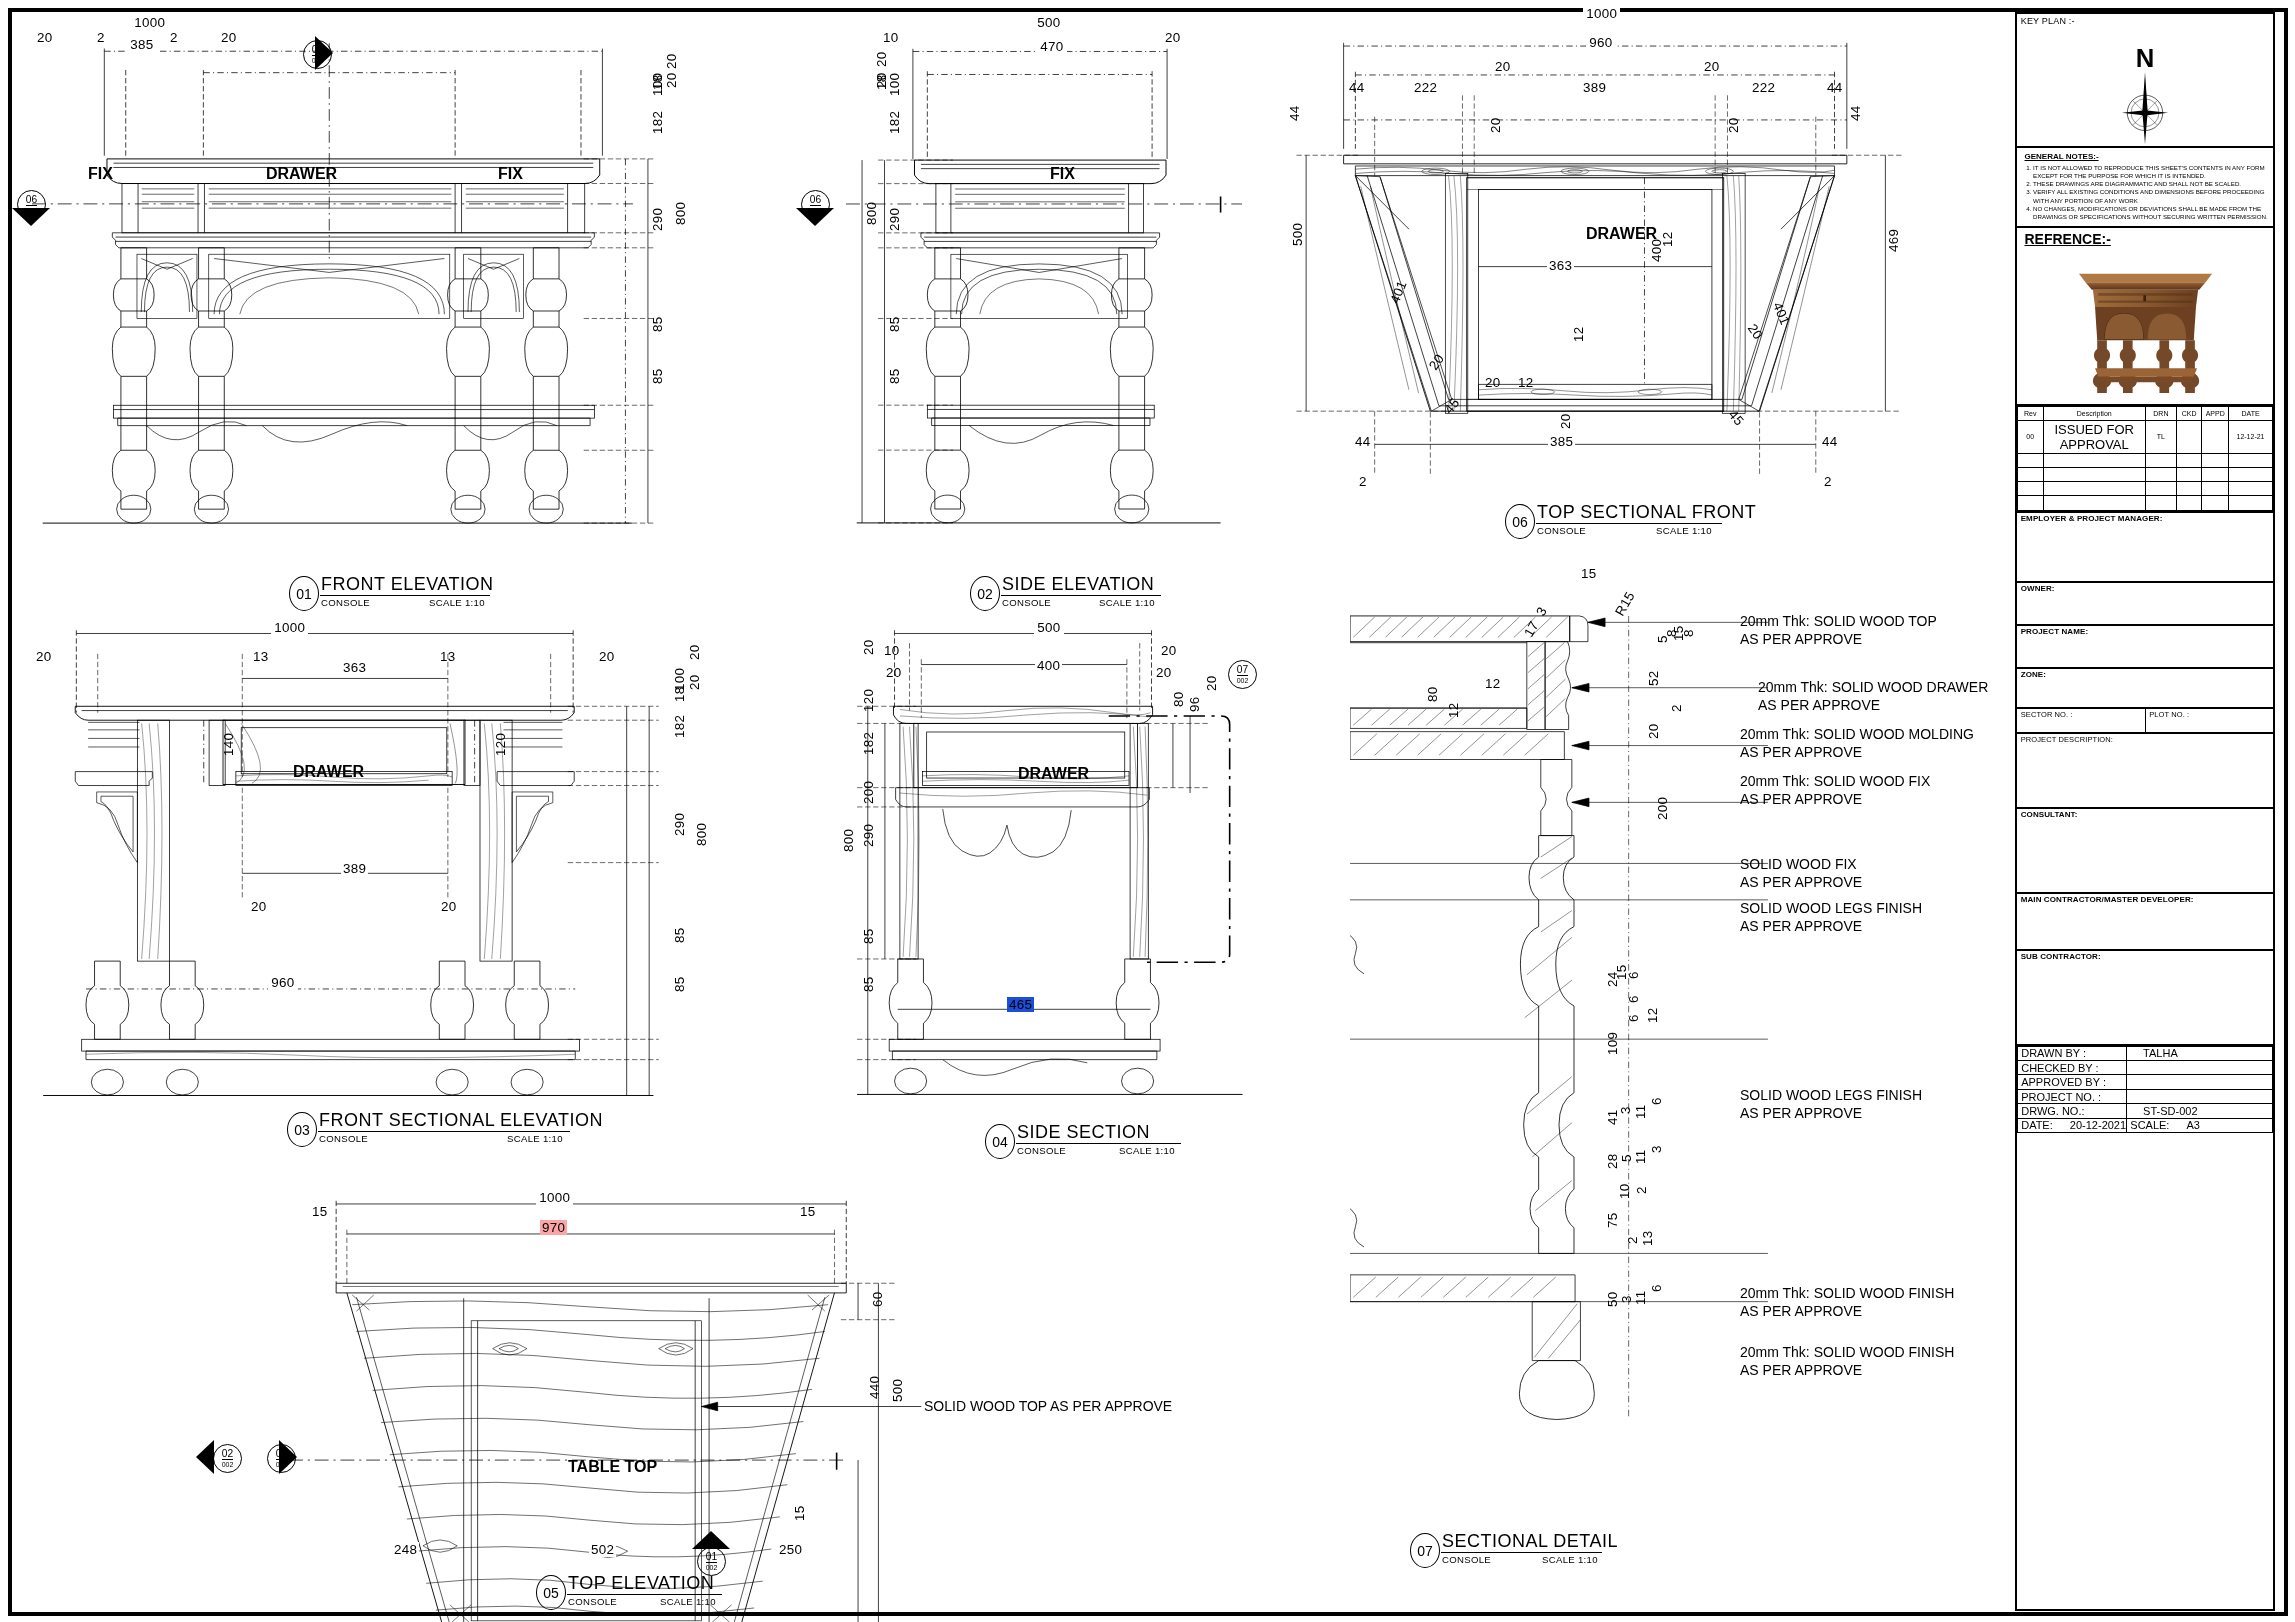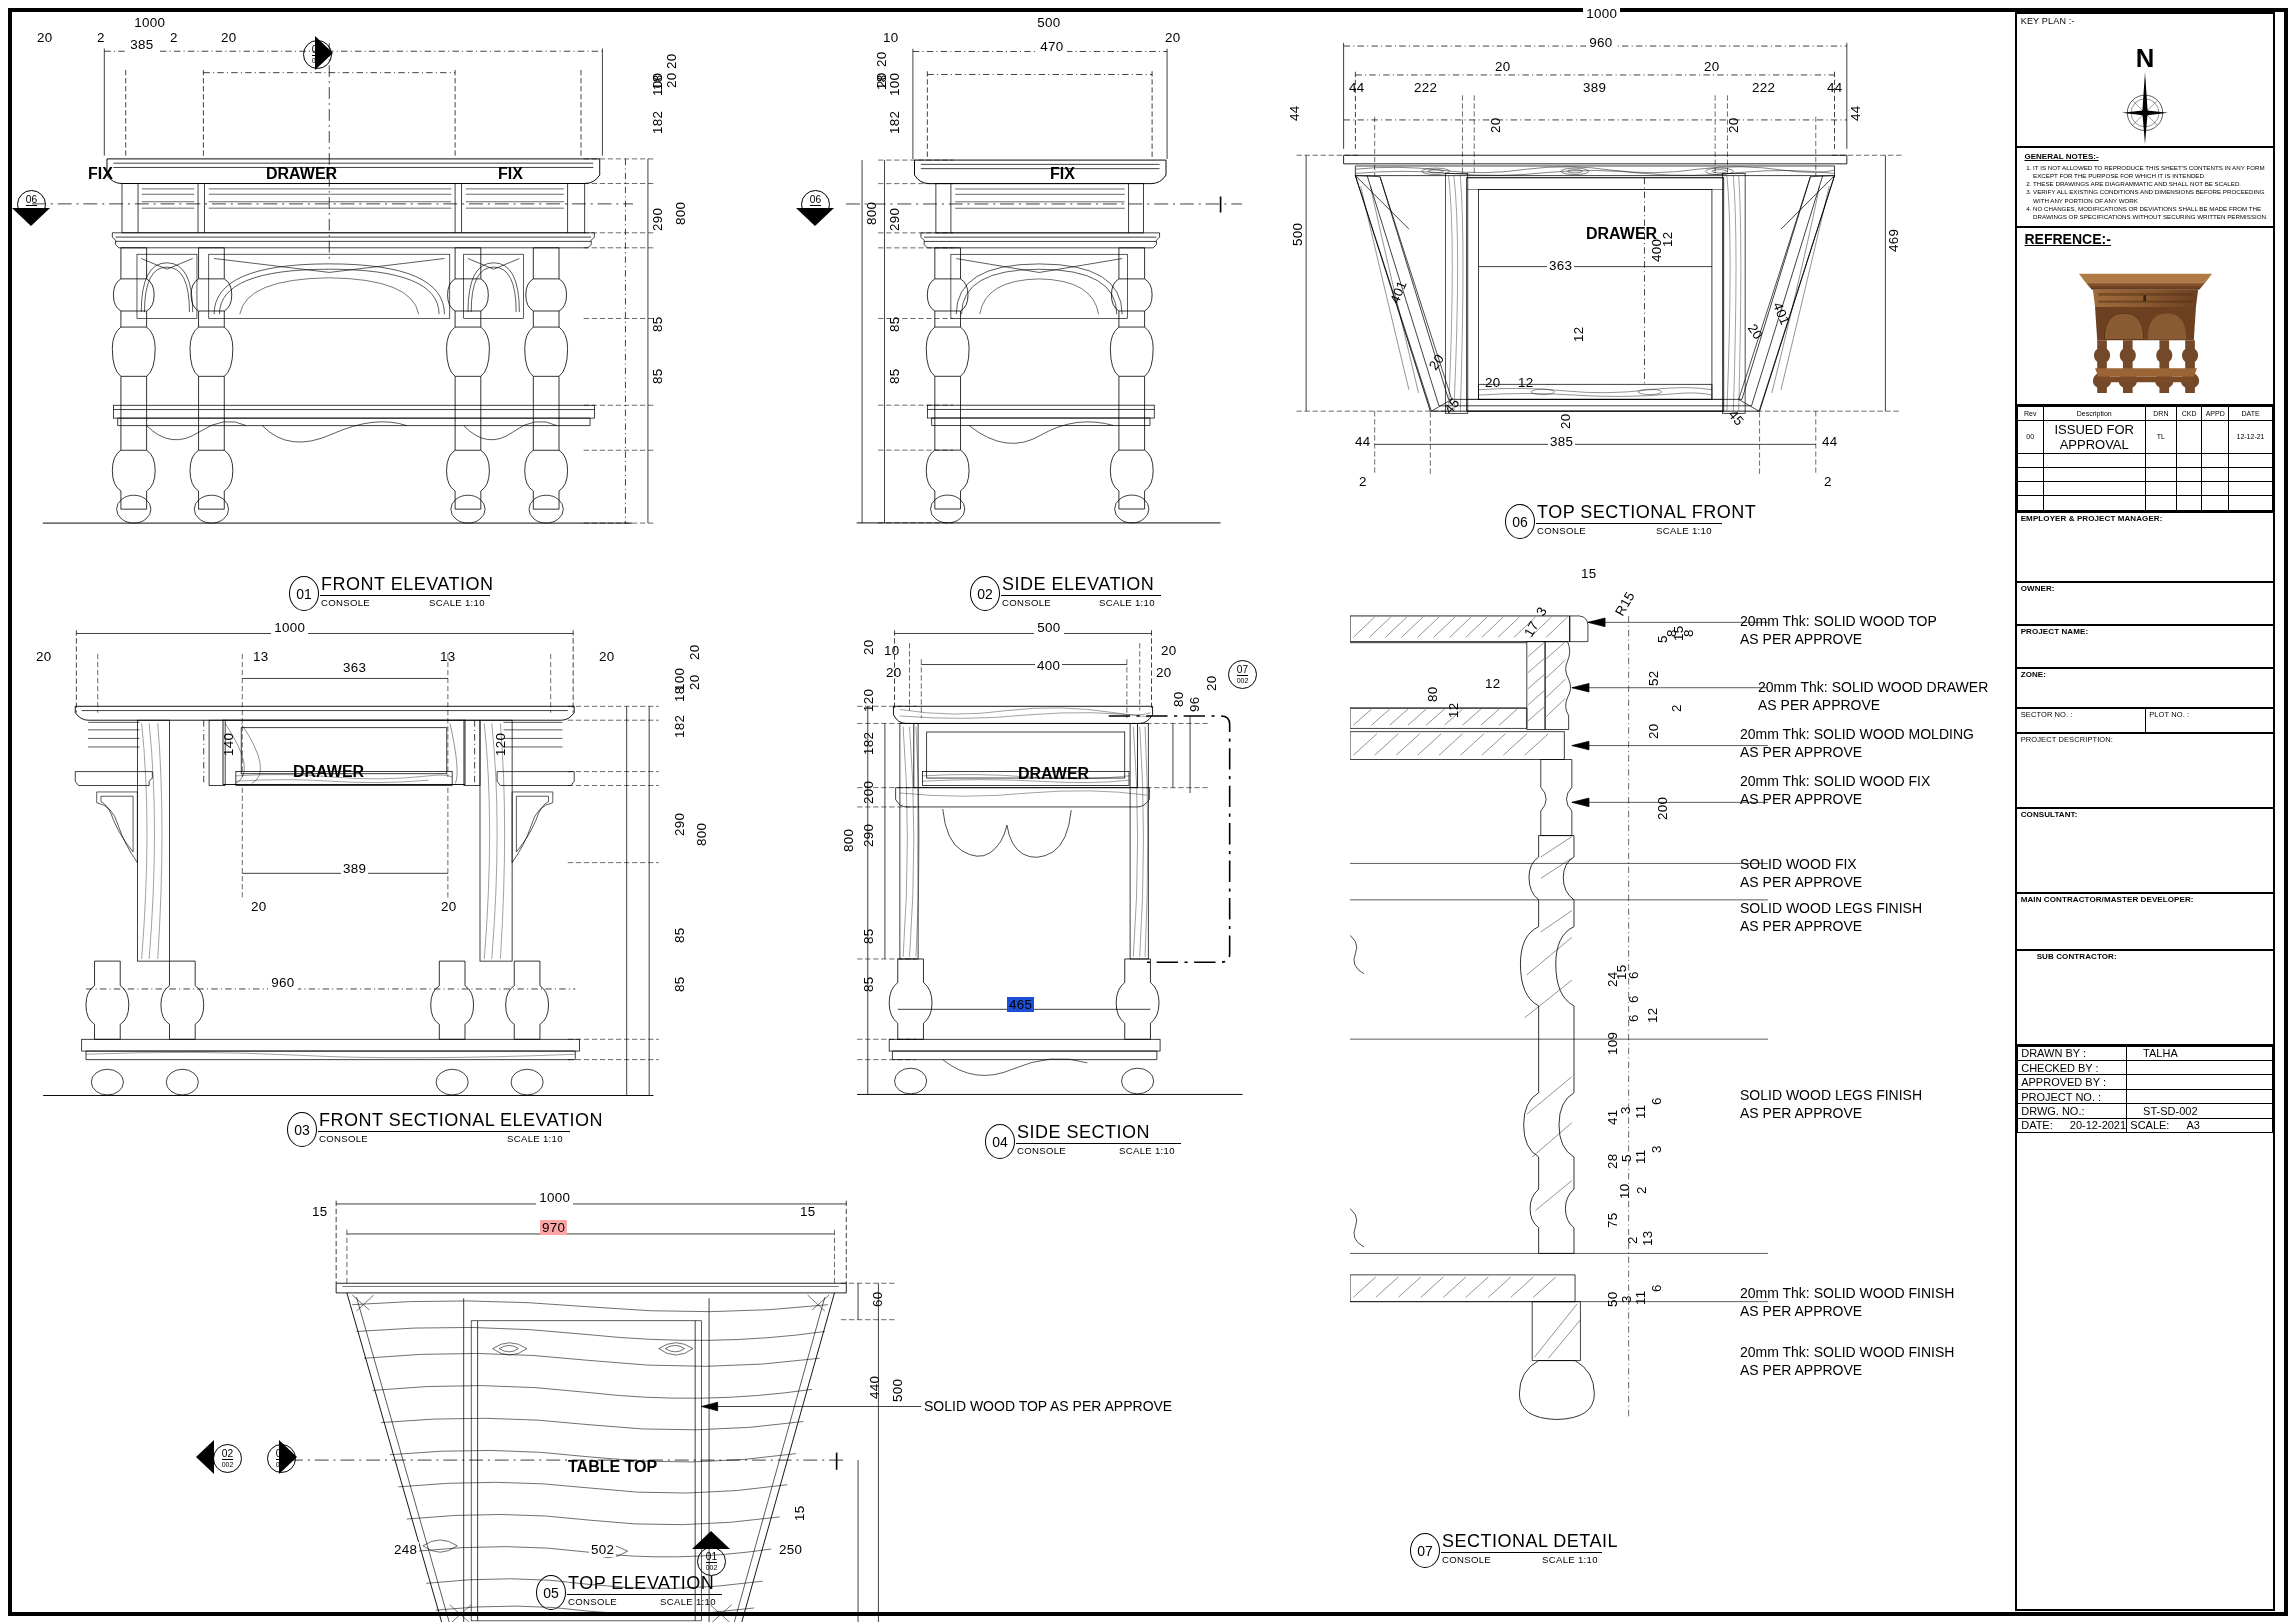--- a/index.html
+++ b/index.html
@@ -1253,21 +1253,21 @@
     </div>
     <div class="fld" style="height:75px;">
       <div class="t thin">PROJECT DESCRIPTION:</div>
     </div>
     <div class="fld" style="height:85px;">
       <div class="t">CONSULTANT:</div>
     </div>
     <div class="fld" style="height:57px;">
       <div class="t">MAIN CONTRACTOR/MASTER DEVELOPER:</div>
     </div>
-    <div class="fld" style="height:95px;padding-left:16px;">
+    <div class="fld" style="height:95px;">
       <div class="t">SUB CONTRACTOR:</div>
     </div>
 
 
     <table class="sigtbl">
       <tbody>
           <tr>
         <td class="k">DRAWN BY        :</td>
         <td style="padding-left:16px">TALHA</td>
       </tr>

